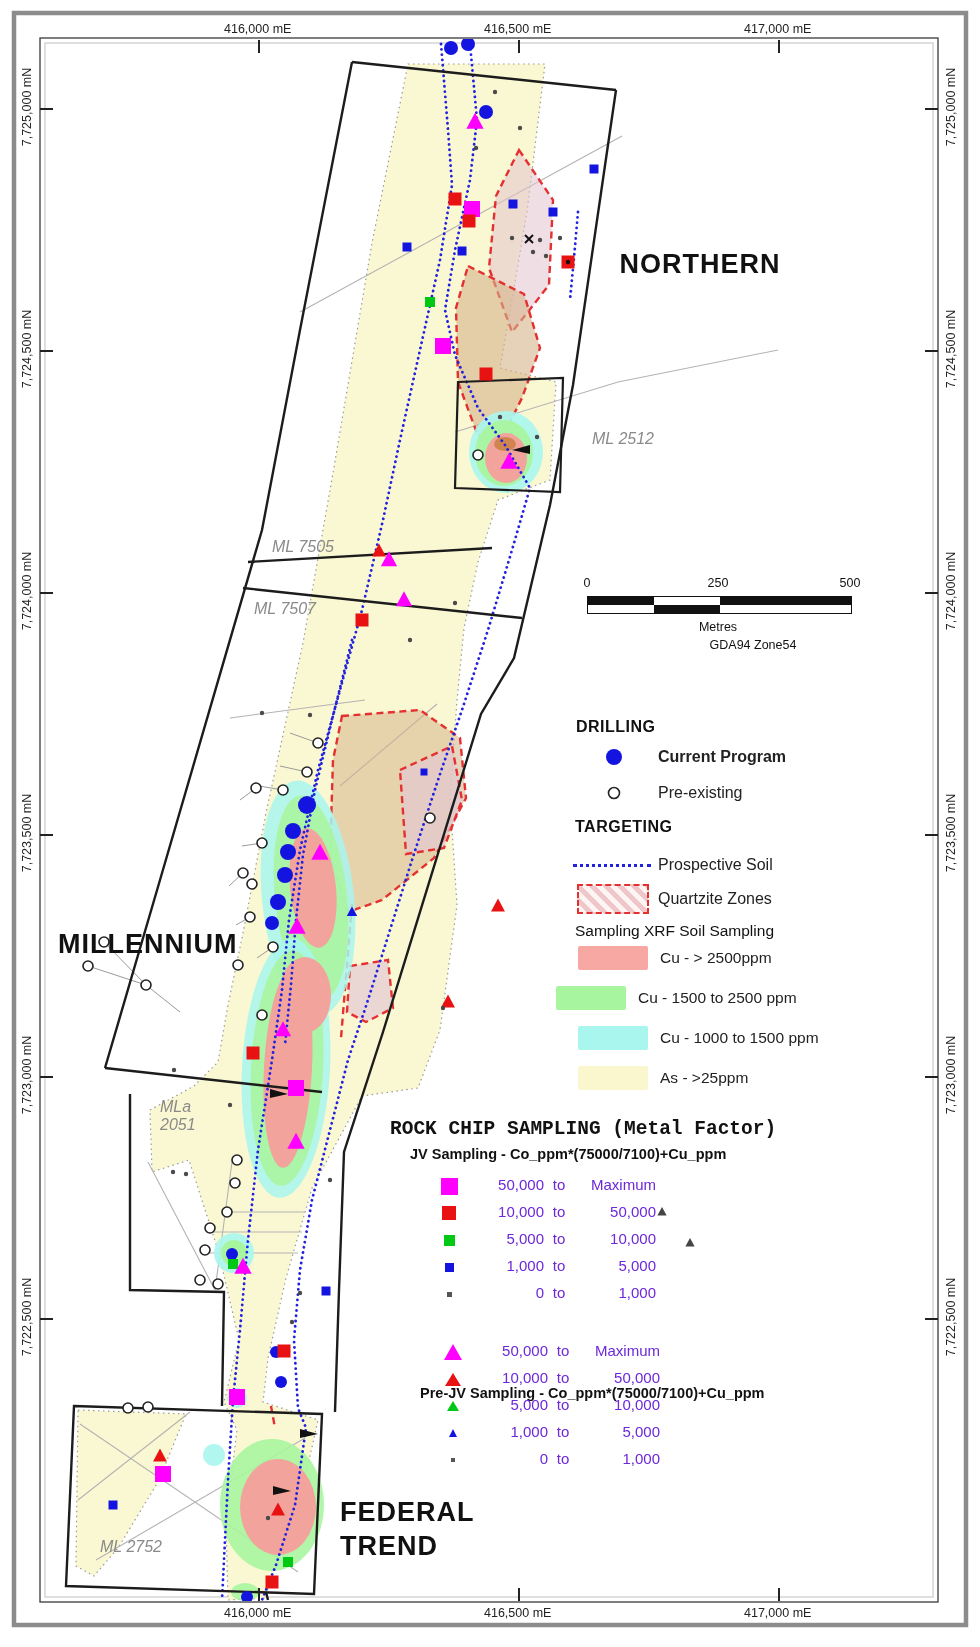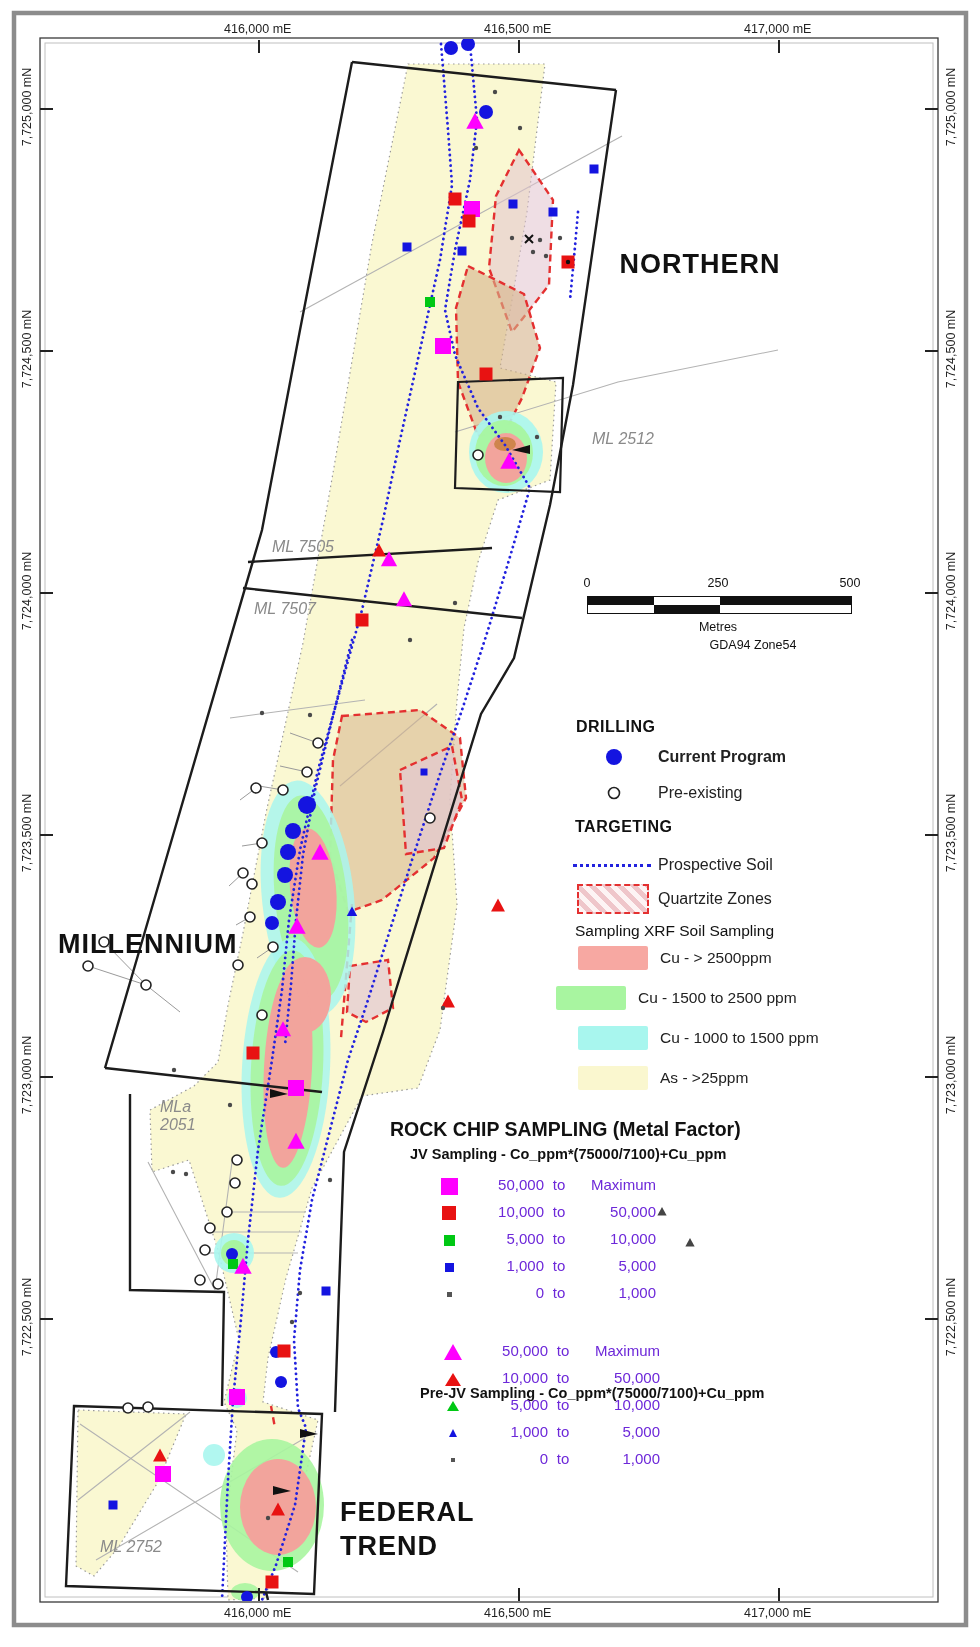--- a/index.html
+++ b/index.html
@@ -338,21 +338,21 @@
       <div class="soil-row" style="left: 578px; top: 1026px; width: 320px;">
         <div class="soil-sw" style="background: rgb(168, 246, 238);"></div>
         <div class="soil-txt">Cu - 1000 to 1500 ppm</div>
       </div>
       <div class="soil-row" style="left: 578px; top: 1066px; width: 320px;">
         <div class="soil-sw" style="background: rgb(250, 247, 207);"></div>
         <div class="soil-txt">As - &gt;25ppm</div>
       </div>
     </div>
 
-  <div class="lbl rc-h" style="left:390px;top:1118px;">ROCK CHIP SAMPLING (Metal Factor)</div>
+  <div class="lbl rc-h" style="left:390px;top:1118px;font-family:Liberation Mono, monospace;">ROCK CHIP SAMPLING (Metal Factor)</div>
   <div class="lbl rc-sub" style="left:410px;top:1146px;">JV Sampling - Co_ppm*(75000/7100)+Cu_ppm</div>
   <div id="jv-rows">
       <div class="rc-row" style="left: 432px; top: 1174px; width: 240px;">
         <div class="sym-cell">
           <span style="display: inline-block; width: 17px; height: 17px; background: rgb(255, 0, 255);"></span>
         </div>
         <div class="num-a">50,000</div>
         <div class="num-to">to</div>
         <div class="num-b">Maximum</div>
       </div>

